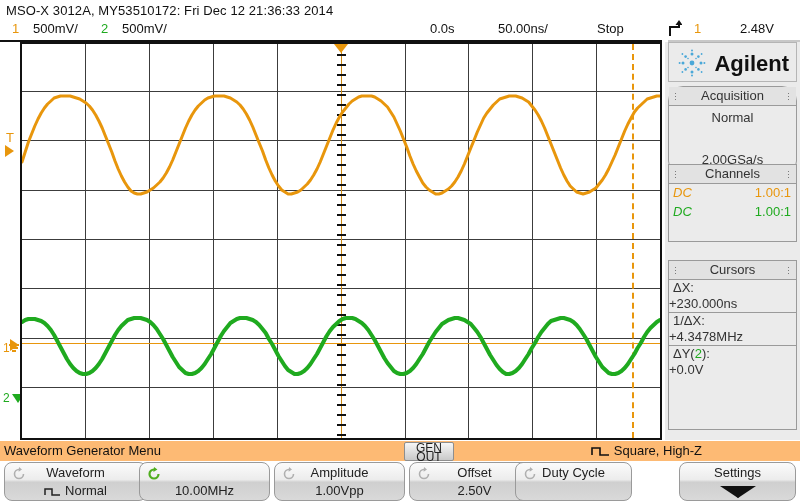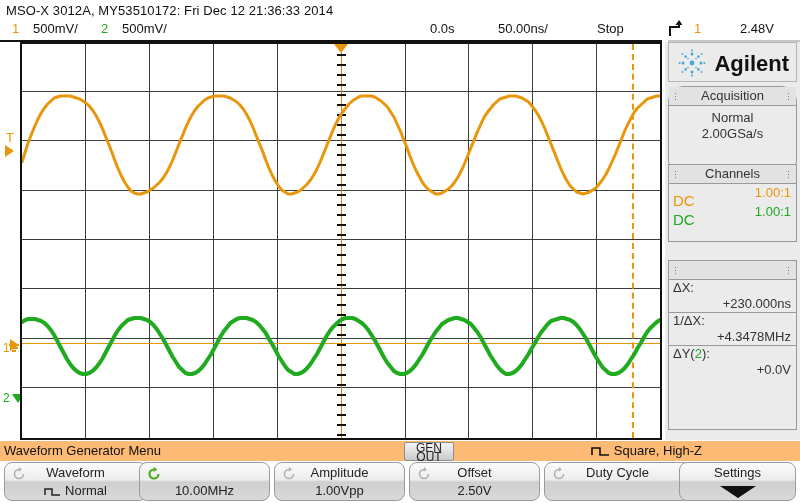--- a/index.html
+++ b/index.html
@@ -67,28 +67,28 @@
      border:1px solid #9a9a9a;box-sizing:border-box;}
   .brand{top:0;height:40px;border:1px solid #b5b5b5;background:#ebebeb;}
   .brandtxt{position:absolute;right:7px;top:8px;font-size:22px;font-weight:bold;color:#111;letter-spacing:0px;}
   .sechdr{position:relative;height:19px;background:#e2e2e2;border-bottom:1px solid #9a9a9a;
      box-sizing:border-box;}
   .sechdr span.lbl{position:absolute;left:0;right:0;top:1px;text-align:center;font-size:13px;color:#333;}
   .grip{position:absolute;top:5px;width:4px;height:9px;
      background-image:radial-gradient(#7a7a7a 40%,transparent 41%);
      background-size:3px 3px;}
   .gl{left:5px;} .gr{right:5px;}
-  .pline{font-size:13px;color:#333;text-align:center;line-height:16px;}
+  .pline{font-size:13px;color:#333;text-align:center;line-height:16px;margin-top:26px;}
   .chline{position:relative;height:19px;}
-  .chline .l{position:absolute;left:4px;top:8px;font-size:15px;}
+  .chline .l{position:absolute;left:4px;top:1px;font-size:13px;font-style:italic;}
   .chline .r{position:absolute;right:5px;top:1px;font-size:13px;}
   .c1{color:#e8960c;} .c2{color:#1faa1f;}
   .curitem{position:relative;border-bottom:1px solid #9a9a9a;}
   .curlbl{font-size:13px;color:#333;padding-left:4px;line-height:16px;}
-  .curval{font-size:13px;color:#333;text-align:right;padding-right:5px;line-height:16px;}
+  .curval{font-size:13px;color:#333;text-align:left;padding-right:5px;line-height:16px;}
   .grn{color:#1faa1f;}
 
   
   .botinfo{position:absolute;left:0;top:441px;width:800px;height:20px;background:#fdba74;}
   .menutitle{position:absolute;left:4px;top:2px;font-size:13px;color:#111;}
   .genout{position:absolute;left:404px;top:1px;width:50px;height:19px;
      background:linear-gradient(#f6f6f6,#c9c9c9);border:1px solid #8e8e8e;
      border-radius:2px;text-align:center;color:#222;font-size:12px;line-height:9px;padding-top:1px;
      box-sizing:border-box;}
   .wfinfo{position:absolute;right:98px;top:2px;font-size:13px;color:#111;}
@@ -239,20 +239,21 @@
       </div>
       <div class="chline">
         <span class="l c2">DC</span>
         <span class="r c2">1.00:1</span>
       </div>
     </div>
 
     <div class="panel" style="top:218px;height:170px;">
       <div class="sechdr">
         <span class="grip gl"></span>
+        <span class="lbl">Cursors</span>
         <span class="grip gr"></span>
       </div>
 
       <div class="curitem">
         <div class="curlbl">ΔX:</div>
         <div class="curval">+230.000ns</div>
       </div>
 
       <div class="curitem">
         <div class="curlbl">1/ΔX:</div>
@@ -322,21 +323,21 @@
       <span class="knob">
         <svg width="14" height="14" viewBox="0 0 14 14">
           <path d="M11.5 7 A4.5 4.5 0 1 1 7 2.5" stroke="#b0b0b0" stroke-width="1.6" fill="none"></path>
           <path d="M7 0 L10 2.6 L6.6 4.8 Z" fill="#b0b0b0"></path>
         </svg>
       </span>
       <span class="kl">Offset</span>
       <span class="kv">2.50V</span>
     </div>
 
-    <div class="skey" style="left:544px;width:147px;">
+    <div class="skey" style="left:515px;width:117px;">
       <span class="knob">
         <svg width="14" height="14" viewBox="0 0 14 14">
           <path d="M11.5 7 A4.5 4.5 0 1 1 7 2.5" stroke="#b0b0b0" stroke-width="1.6" fill="none"></path>
           <path d="M7 0 L10 2.6 L6.6 4.8 Z" fill="#b0b0b0"></path>
         </svg>
       </span>
       <span class="kl">Duty Cycle</span>
     </div>
 
     <div class="skey" style="left:679px;width:117px;">

